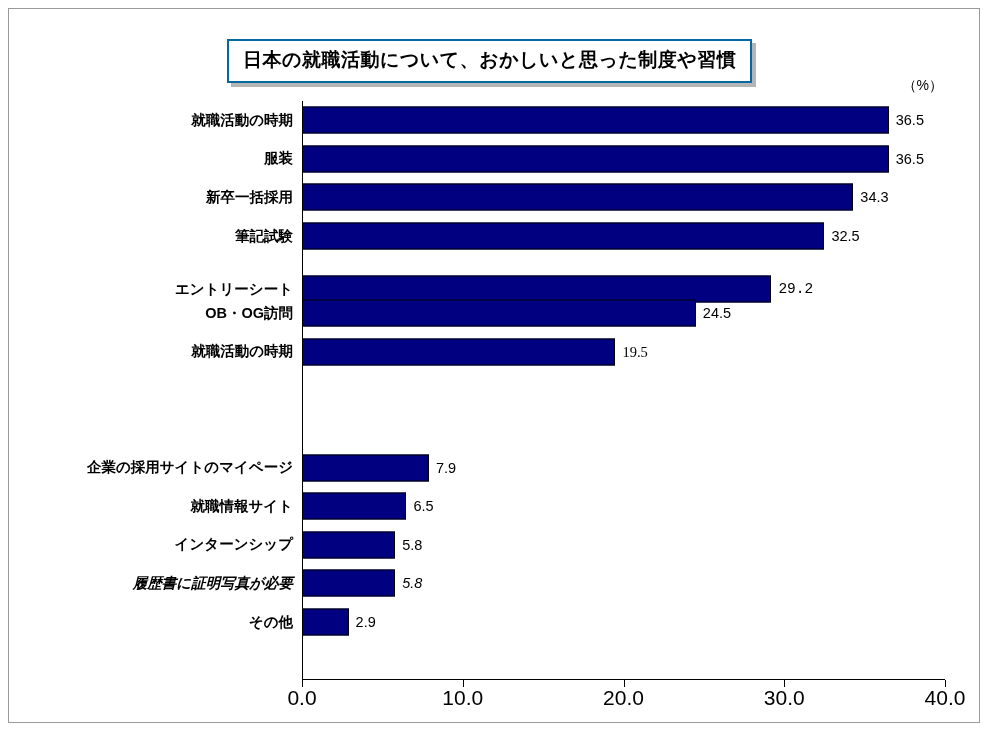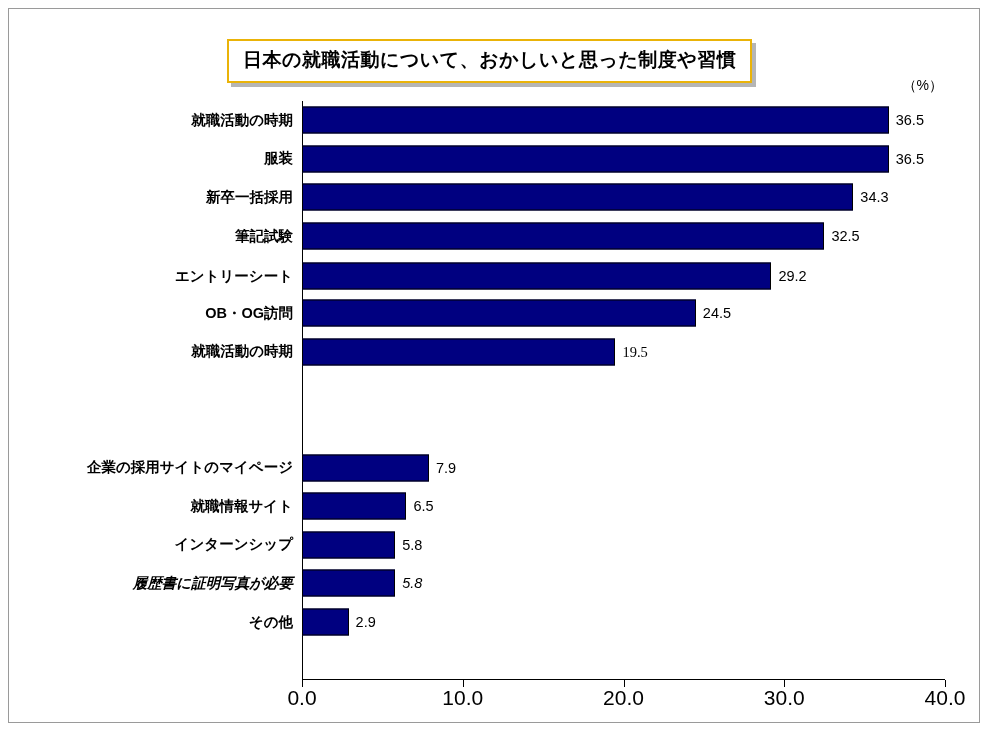--- a/index.html
+++ b/index.html
@@ -26,21 +26,21 @@
     height: 715px;
     border: 1px solid #9a9a9a;
     box-sizing: border-box;
     background: #ffffff;
   }
   .title-box {
     position: absolute;
     left: 218px;
     top: 30px;
     padding: 6px 14px 8px 14px;
-    border: 2px solid #eab308;
+    border: 2px solid #0369a1;
     background: #ffffff;
     box-shadow: 4px 4px 0 #b5b5b5;
     font-size: 19px;
     font-weight: bold;
     color: #000000;
     letter-spacing: 0.5px;
     white-space: nowrap;
   }
   .unit-label {
     position: absolute;
@@ -161,21 +161,21 @@
           <div class="row" style="top: 77.2px; height: 38.6px;">
             <div class="cat-label">新卒一括採用</div>
             <div class="bar" style="width: 551.372px; background: rgb(0, 0, 128);"></div>
             <div class="val-label" style="left: 551.372px;">34.3</div>
           </div>
           <div class="row" style="top: 115.8px; height: 38.6px;">
             <div class="cat-label">筆記試験</div>
             <div class="bar" style="width: 522.438px; background: rgb(0, 0, 128);"></div>
             <div class="val-label" style="left: 522.438px;">32.5</div>
           </div>
-          <div class="row" style="top: 156px; height: 38.6px;">
+          <div class="row" style="top: 169px; height: 38.6px; font-family: Liberation Mono, monospace;">
             <div class="cat-label">エントリーシート</div>
             <div class="bar" style="width: 469.39px; background: rgb(0, 0, 128);"></div>
             <div class="val-label" style="left: 469.39px;">29.2</div>
           </div>
           <div class="row" style="top: 193px; height: 38.6px;">
             <div class="cat-label">OB・OG訪問</div>
             <div class="bar" style="width: 393.837px; background: rgb(0, 0, 128);"></div>
             <div class="val-label" style="left: 393.837px;">24.5</div>
           </div>
           <div class="row" style="top: 231.6px; height: 38.6px;">

